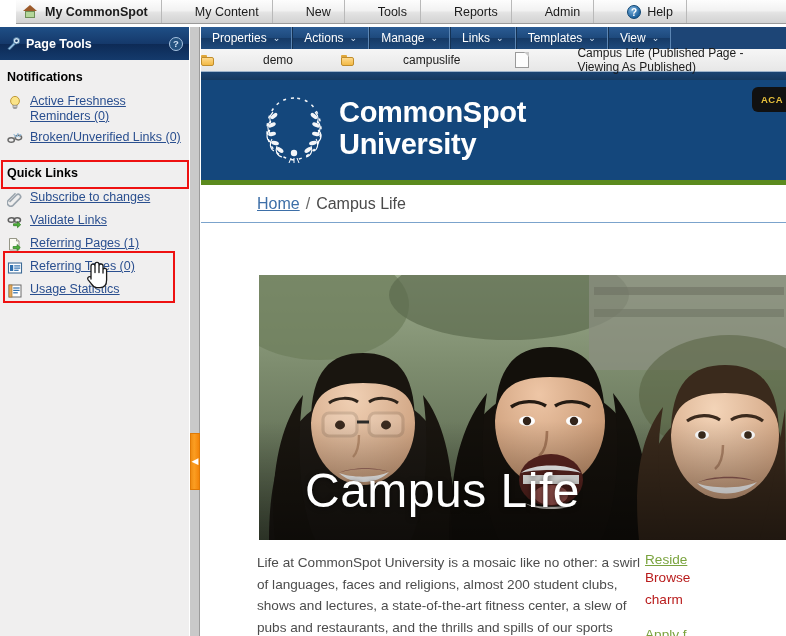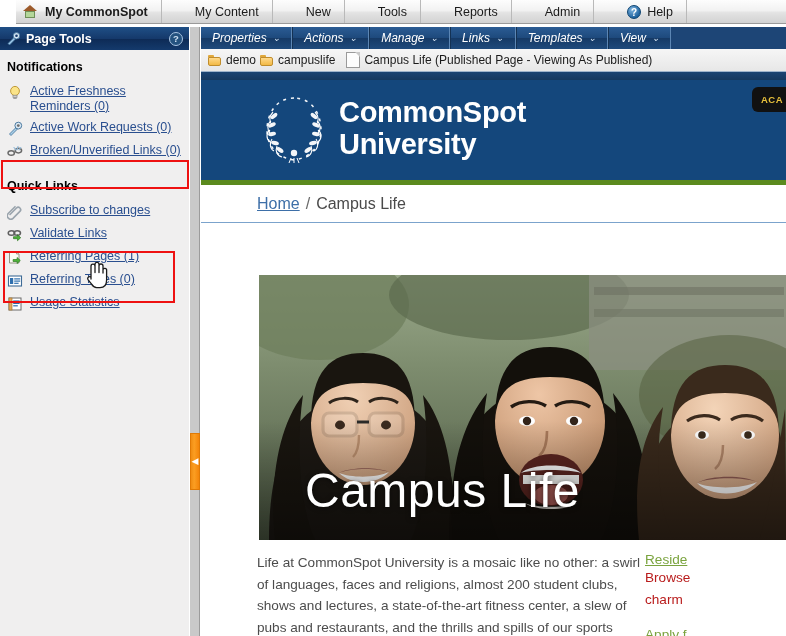--- a/index.html
+++ b/index.html
@@ -64,21 +64,21 @@
   }
 
   
   .panel {
     position: absolute; left: 0; top: 27px;
     width: 189px; height: 609px;
     background: #f0efef;
     box-sizing: border-box;
   }
   .panel-header {
-    height: 23px;
+    height: 33px;
     background: linear-gradient(to bottom, #1f4f86 0%, #15396b 50%, #0d2a55 51%, #143a6c 100%);
     display: flex; align-items: center;
     padding: 0 6px;
     box-sizing: border-box;
   }
   .wrench-icon {
     width: 14px; height: 14px; position: relative; margin-right: 6px;
     flex: 0 0 auto;
   }
   .panel-title {
@@ -155,21 +155,21 @@
   
   .main {
     position: absolute; left: 201px; top: 27px;
     width: 585px; height: 609px;
     background: #ffffff;
     overflow: hidden;
   }
   .cs-toolbar {
     height: 22px;
     background: linear-gradient(to bottom, #2b5c94 0%, #1e4a7d 48%, #163a66 52%, #1f4a7c 100%);
-    display: flex; align-items: stretch; font-style: italic;
+    display: flex; align-items: stretch;
   }
   .cs-tb-item {
     display: flex; align-items: center;
     padding: 0 11px;
     color: #ffffff; font-size: 12px;
     border-right: 1px solid #5c86b4;
     border-left: 1px solid #143254;
     white-space: nowrap;
     cursor: default;
   }
@@ -177,23 +177,24 @@
   .caret {
     display: inline-block; margin-left: 6px;
     font-size: 9px; color: #d8e6f4;
   }
   .cs-tb-filler { flex: 1 1 auto; background: #1d4576; }
 
   .cs-breadcrumb {
     height: 22px;
     background: linear-gradient(to bottom, #f6f6f6, #e7e7e7);
     display: flex; align-items: center;
-    padding-left: 7px;
+    padding-left: 0;
     font-size: 12px; color: #1b1b1b;
     border-bottom: 1px solid #9fb4cb;
+    gap: 44px;
   }
   .folder-ico {
     width: 14px; height: 11px; margin-right: 4px;
     position: relative; flex: 0 0 auto;
   }
   .folder-ico::before {
     content: ""; position: absolute; left: 0; top: 0;
     width: 6px; height: 2px;
     background: #e0a83c; border-radius: 1px 1px 0 0;
   }
@@ -369,30 +370,20 @@
         <span class="link-ico">
           <svg width="16" height="16" viewBox="0 0 16 16">
             <ellipse cx="8" cy="6" rx="4.4" ry="4.6" fill="#fbe489" stroke="#b9912b" stroke-width="0.9"></ellipse>
             <rect x="6" y="10.2" width="4" height="2.2" fill="#cfcfcf" stroke="#8a8a8a" stroke-width="0.7"></rect>
             <rect x="6.3" y="12.5" width="3.4" height="1.4" fill="#9a9a9a"></rect>
           </svg>
         </span>
         <span class="link-txt">Active Freshness Reminders (0)</span>
       </div>
 
-      <div class="link-row">
-        <span class="link-ico">
-          <svg width="16" height="16" viewBox="0 0 16 16">
-            <path d="M2.5 13 L9 6.5 L10.5 8 L4 14.5 Z" fill="#a9cfe8" stroke="#3b6d96" stroke-width="0.8"></path>
-            <circle cx="11.3" cy="4.6" r="3.4" fill="#dce9f4" stroke="#3b6d96" stroke-width="0.9"></circle>
-            <circle cx="11.3" cy="4.6" r="1.4" fill="#6f6f6f"></circle>
-          </svg>
-        </span>
-        <span class="link-txt">Active Work Requests (0)</span>
-      </div>
 
       <div class="link-row">
         <span class="link-ico">
           <svg width="16" height="16" viewBox="0 0 16 16">
             <ellipse cx="4.2" cy="9" rx="3.2" ry="2.3" fill="none" stroke="#6a6a6a" stroke-width="1.5"></ellipse>
             <ellipse cx="11.4" cy="6.6" rx="3.2" ry="2.3" fill="none" stroke="#6a6a6a" stroke-width="1.5"></ellipse>
             <path d="M7 3.5 L9 6 M11 2.5 L10 5.5 M13.8 3.5 L12 5.8" stroke="#8fb8d8" stroke-width="1.1" stroke-linecap="round"></path>
           </svg>
         </span>
         <span class="link-txt">Broken/Unverified Links (0)</span>

